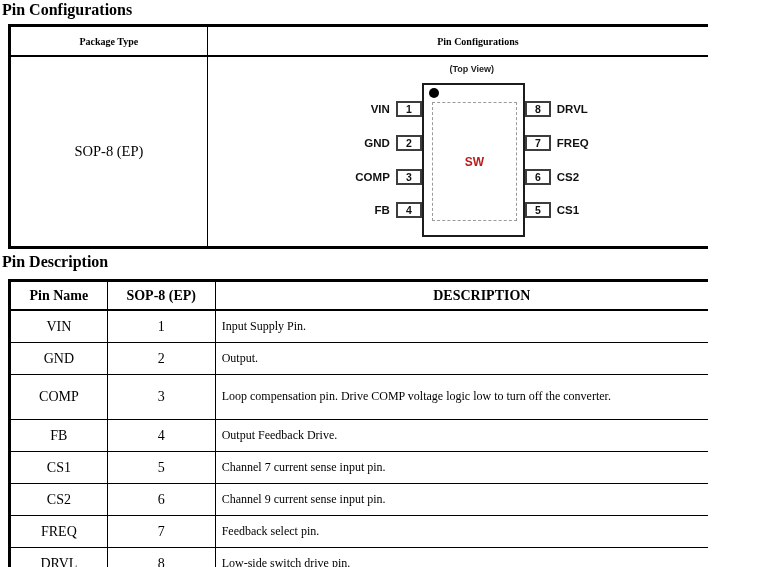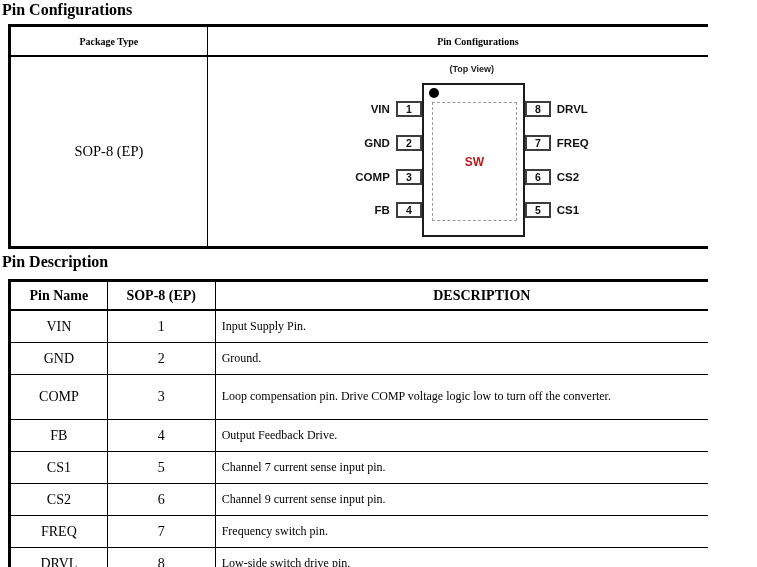--- a/index.html
+++ b/index.html
@@ -161,21 +161,21 @@
         <td class="c-name">VIN</td>
         <td class="c-num">1</td>
         <td class="c-desc">
           <div class="desc-text">Input Supply Pin.</div>
         </td>
       </tr>
       <tr>
         <td class="c-name">GND</td>
         <td class="c-num">2</td>
         <td class="c-desc">
-          <div class="desc-text">Ground.</div>
+          <div class="desc-text">Output.</div>
         </td>
       </tr>
       <tr class="tall">
         <td class="c-name">COMP</td>
         <td class="c-num">3</td>
         <td class="c-desc">
           <div class="desc-text">Loop compensation pin. Drive COMP voltage logic low to turn off the converter.</div>
         </td>
       </tr>
       <tr>
@@ -196,21 +196,21 @@
         <td class="c-name">CS2</td>
         <td class="c-num">6</td>
         <td class="c-desc">
           <div class="desc-text">Channel 9 current sense input pin.</div>
         </td>
       </tr>
       <tr>
         <td class="c-name">FREQ</td>
         <td class="c-num">7</td>
         <td class="c-desc">
-          <div class="desc-text">Frequency switch pin.</div>
+          <div class="desc-text">Feedback select pin.</div>
         </td>
       </tr>
       <tr>
         <td class="c-name">DRVL</td>
         <td class="c-num">8</td>
         <td class="c-desc">
           <div class="desc-text">Low-side switch drive pin.</div>
         </td>
       </tr>
 

